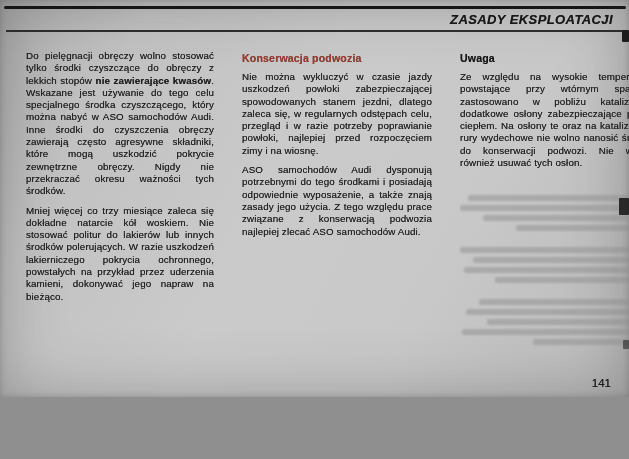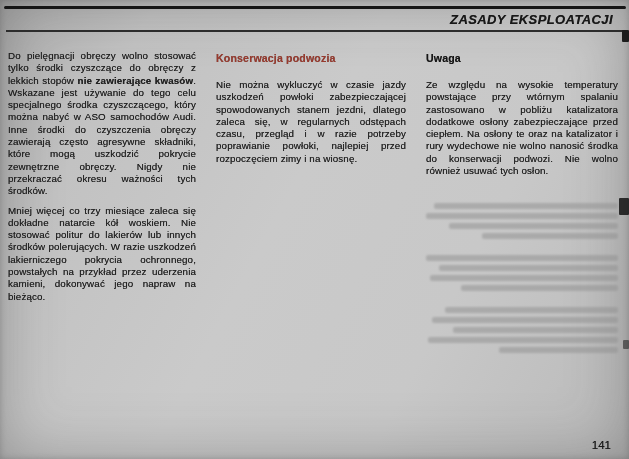--- a/index.html
+++ b/index.html
@@ -4,21 +4,21 @@
 <style>
   :root{
     --accent-red:#993a2e;
     --paper:#c4c4c4;
     --ink:#1e1e1e;
   }
   *{box-sizing:border-box;}
   body{margin:0;background:#8f8f8f;}
   .page{
     position:relative;
-    width:629px;height:459px;
+    width:629px;height:397px;
     background:linear-gradient(118deg,#adadad 0%,#c2c2c2 18%,#cacaca 45%,#c8c8c8 70%,#b9b9b9 100%);
     box-shadow:inset 0 0 60px rgba(60,60,60,.35), inset 0 0 6px rgba(40,40,40,.25);
     font-family:"Liberation Sans","DejaVu Sans",sans-serif;
     color:var(--ink);
     overflow:hidden;
   }
   .top-scan-line{
     position:absolute;top:6px;left:4px;right:3px;height:3px;
     background:#161616;border-radius:2px;filter:blur(.3px);
   }
@@ -28,36 +28,36 @@
   }
   .header-title{
     font-style:italic;font-weight:bold;font-size:13px;letter-spacing:.4px;
     color:#181818;text-shadow:0 0 .6px rgba(20,20,20,.7);
   }
   .header-rule{
     position:absolute;top:30px;left:6px;right:4px;height:1.6px;
     background:#2c2c2c;filter:blur(.2px);
   }
   .columns{
-    position:absolute;top:50px;left:8px;right:10px;
+    position:absolute;top:50px;left:26px;right:10px;
     display:grid;grid-template-columns:188px 190px 192px;
-    column-gap:20px;
+    column-gap:28px;
   }
   .para{
     margin:0 0 7px 0;
     font-size:9.8px;line-height:12.3px;
     text-align:justify;
     letter-spacing:.12px;
     color:#212121;
     text-shadow:0 0 .55px rgba(35,35,35,.75);
     hyphens:auto;
   }
   .para b{font-weight:bold;}
   .col-heading{
-    margin:2px 0 15px 0;
+    margin:2px 0 7px 0;
     font-size:10.6px;line-height:12px;font-weight:bold;
     letter-spacing:.15px;
     text-shadow:0 0 .5px rgba(60,30,25,.6);
   }
   .col-heading.red{color:var(--accent-red);}
   .col-heading.black{color:#161616;text-shadow:0 0 .55px rgba(25,25,25,.7);}
   .bleed-block{margin-top:26px;transform:scaleX(-1);opacity:.5;filter:blur(.8px);}
   .bleed-line{height:6px;margin:4px 0;background:#8f8f8f;border-radius:2px;}
   .bleed-gap{height:8px;}
   .page-number{
@@ -87,21 +87,22 @@
 
   <div class="columns">
 
     <div class="col">
       <p class="para"><span>Do pielęgnacji obręczy wolno stosować tylko środki czyszczące do obręczy z lekkich stopów </span><b>nie zawierające kwasów</b><span>. Wskazane jest używanie do tego celu specjalnego środka czyszczącego, który można nabyć w ASO samochodów Audi. Inne środki do czyszczenia obręczy zawierają często agresywne składniki, które mogą uszkodzić pokrycie zewnętrzne obręczy. Nigdy nie przekraczać okresu ważności tych środków.</span></p>
       <p class="para">Mniej więcej co trzy miesiące zaleca się dokładne natarcie kół woskiem. Nie stosować politur do lakierów lub innych środków polerujących. W razie uszkodzeń lakierniczego pokrycia ochronnego, powstałych na przykład przez uderzenia kamieni, dokonywać jego napraw na bieżąco.</p>
     </div>
 
     <div class="col">
       <h2 class="col-heading red">Konserwacja podwozia</h2>
-      <p class="para">Nie można wykluczyć w czasie jazdy uszkodzeń powłoki zabezpieczającej spowodowanych stanem jezdni, dlatego zaleca się, w regularnych odstępach czasu, przegląd i w razie potrzeby poprawianie powłoki, najlepiej przed rozpoczęciem zimy i na wiosnę.</p>
+      <p class="para">Nie można wykluczyć w czasie jazdy uszkodzeń powłoki zabezpieczającej spowodowanych stanem jezdni, dlatego zaleca się, w regularnych odstępach celu, przegląd i w razie potrzeby poprawianie powłoki, najlepiej przed rozpoczęciem zimy i na wiosnę.</p>
+      <p class="para">ASO samochodów Audi dysponują potrzebnymi do tego środkami i posiadają odpowiednie wyposażenie, a także znają zasady jego użycia. Z tego względu prace związane z konserwacją podwozia najlepiej zlecać ASO samochodów Audi.</p>
     </div>
 
     <div class="col">
       <h2 class="col-heading black">Uwaga</h2>
       <p class="para">Ze względu na wysokie temperatury powstające przy wtórnym spalaniu zastosowano w pobliżu katalizatora dodatkowe osłony zabezpieczające przed ciepłem. Na osłony te oraz na katalizator i rury wydechowe nie wolno nanosić środka do konserwacji podwozi. Nie wolno również usuwać tych osłon.</p>
 
       <div class="bleed-block">
         <div class="bleed-line" style="width:96%"></div>
         <div class="bleed-line" style="width:100%"></div>
         <div class="bleed-line" style="width:88%"></div>

